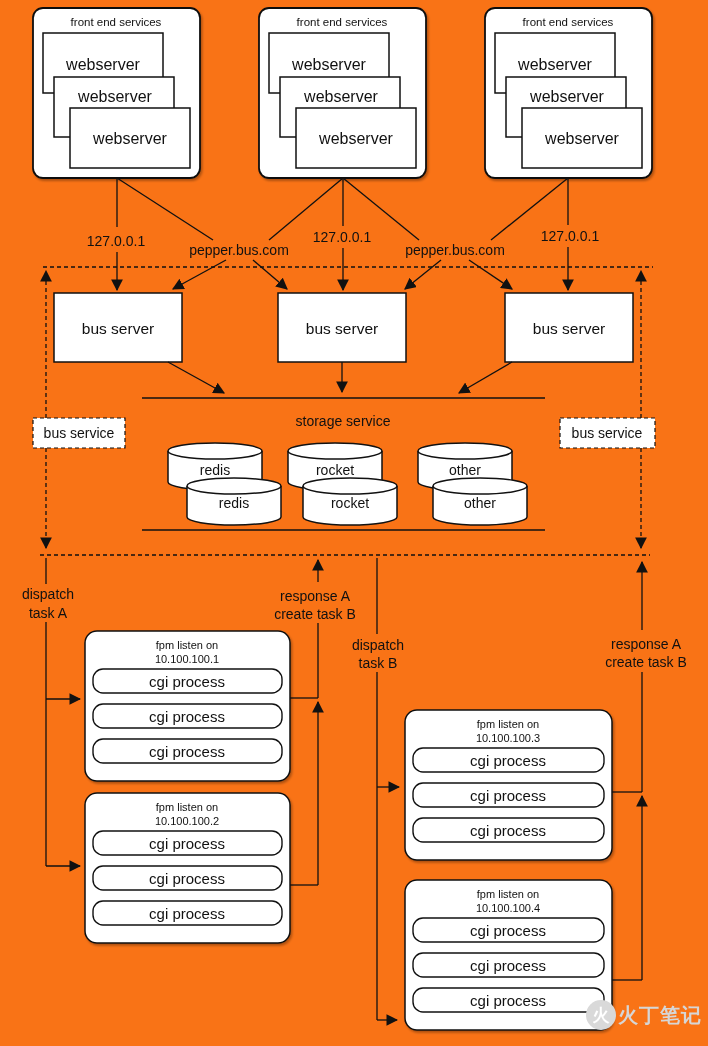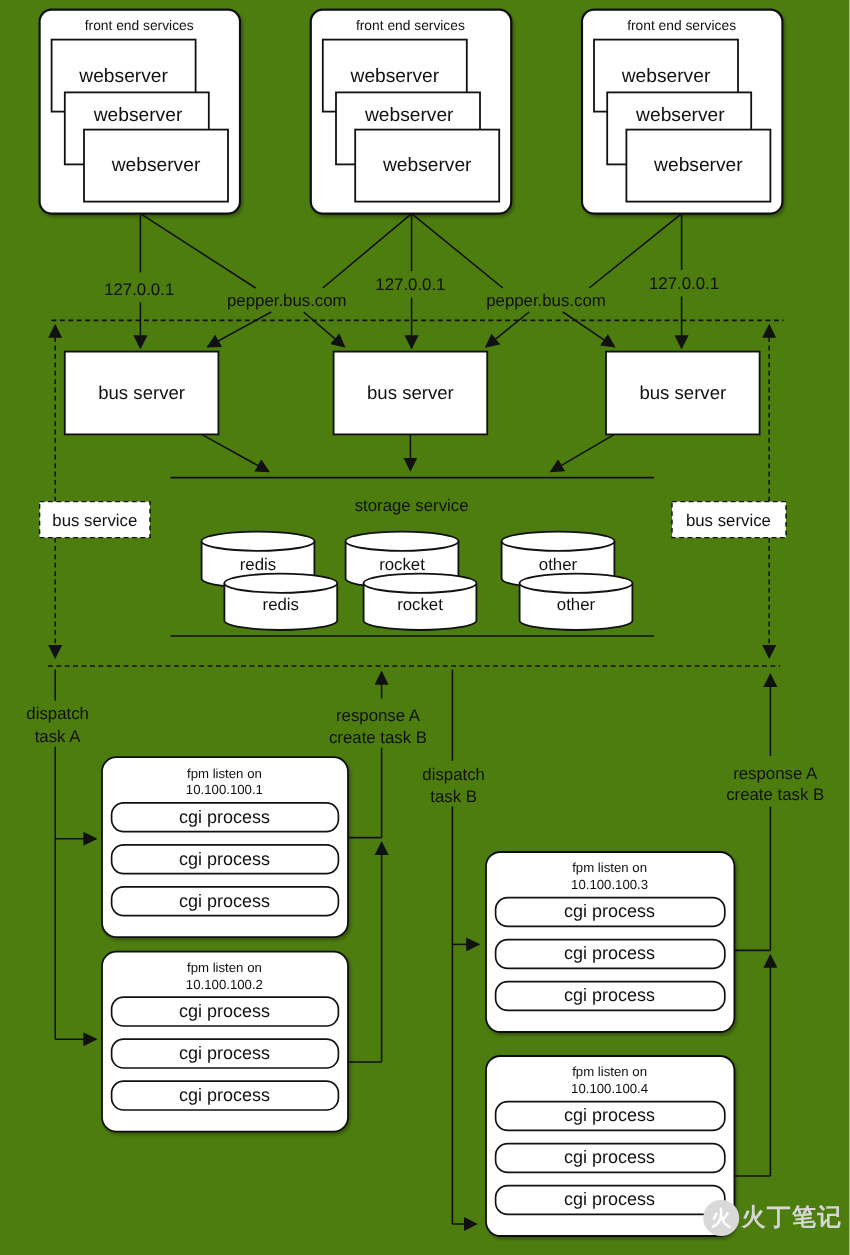--- a/index.html
+++ b/index.html
@@ -1,16 +1,16 @@
 <!DOCTYPE html>
 <html><head>
 <meta charset="utf-8">
 <style>
   html,body{margin:0;padding:0;background:#ffffff;}
-  .stage{position:relative;width:708px;height:1046px;background:#4d7c0f;overflow:hidden;}
+  .stage{position:relative;width:708px;height:1046px;background:#f97316;overflow:hidden;}
   svg{display:block;}
   svg text{
     font-family:"Liberation Sans","DejaVu Sans",sans-serif;
     fill:#111111;
     text-anchor:middle;
     dominant-baseline:central;
   }
   .fes{font-size:11.5px;}
   .ws{font-size:16px;}
   .net{font-size:14px;}

